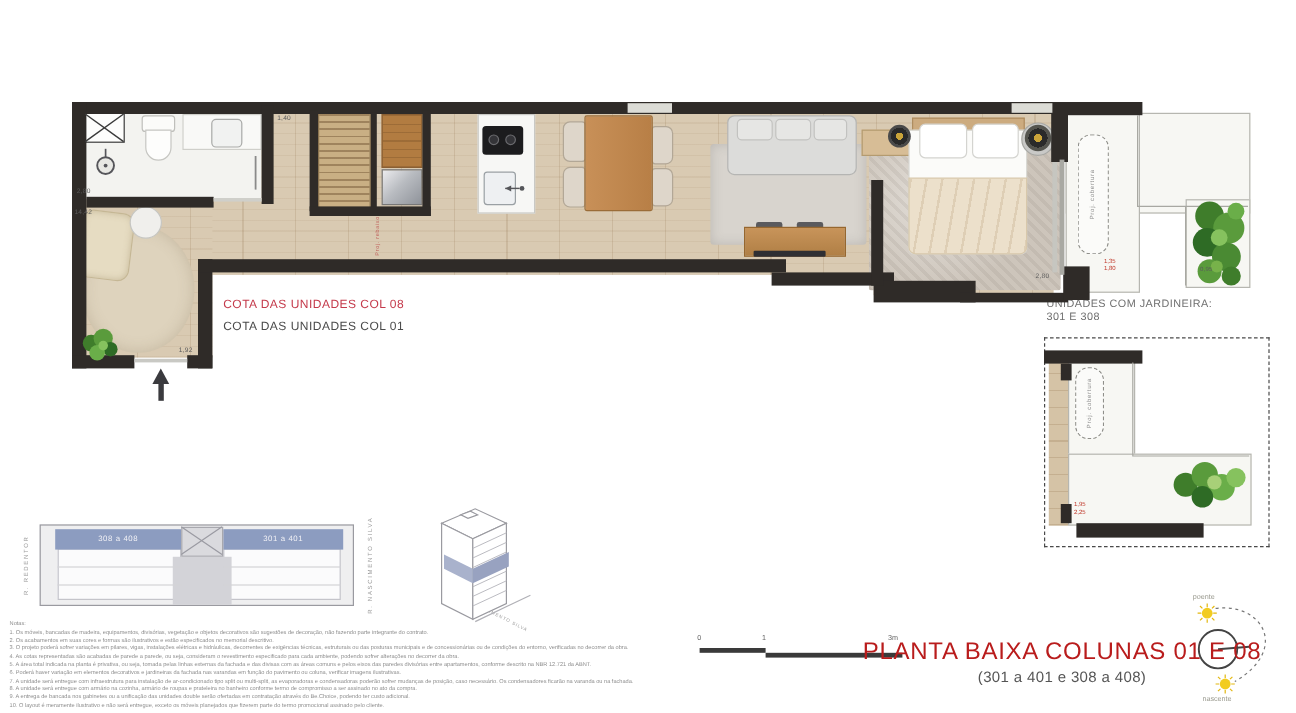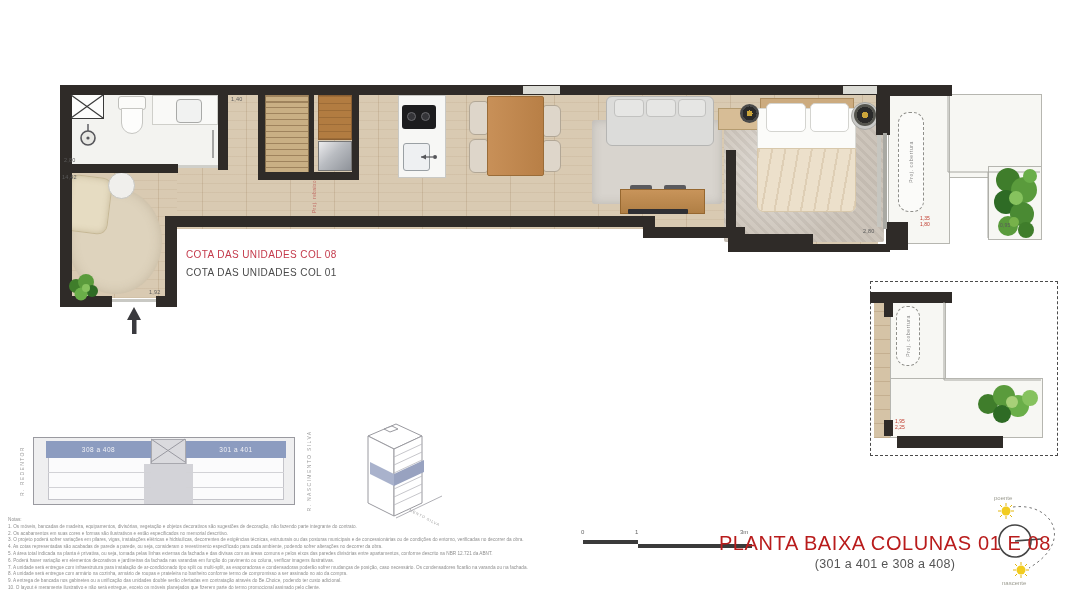--- a/index.html
+++ b/index.html
@@ -164,20 +164,24 @@
   <div class="abs dimred" style="left:920px;top:216px;">1,35</div>
   <div class="abs dimred" style="left:920px;top:222px;">1,80</div>
   <div class="abs dim" style="left:1000px;top:222px;font-size:5px;">0,95</div>
   <div class="abs dimred" style="left:895px;top:419px;">1,95</div>
   <div class="abs dimred" style="left:895px;top:425px;">2,25</div>
 
   <div class="abs" style="left:312px;top:180px;width:12px;height:44px;z-index:6;">
     <span class="vtext" style="font-size:4.5px;color:#c0655f;">Proj. rebaixo</span>
   </div>
 
+  <div class="abs unitlabel" style="left:872px;top:248px;">
+    <div>UNIDADES COM JARDINEIRA:</div>
+    <div>301 E 308</div>
+  </div>
 
   <div class="abs street" style="left:-8px;top:468px;transform:rotate(-90deg);transform-origin:center;width:60px;text-align:center;">R. REDENTOR</div>
   <div class="abs street" style="left:264px;top:468px;transform:rotate(-90deg);transform-origin:center;width:90px;text-align:center;">R. NASCIMENTO SILVA</div>
   <div class="abs street" style="left:390px;top:498px;transform:rotate(27deg);transform-origin:left top;font-size:3.8px;letter-spacing:.8px;">R. NASCIMENTO SILVA</div>
 
   <div class="abs notes" style="left:8px;top:517px;width:575px;">
     <div>Notas:</div>
     <div>1. Os móveis, bancadas de madeira, equipamentos, divisórias, vegetação e objetos decorativos são sugestões de decoração, não fazendo parte integrante do contrato.</div>
     <div>2. Os acabamentos em suas cores e formas são ilustrativos e estão especificados no memorial descritivo.</div>
     <div>3. O projeto poderá sofrer variações em pilares, vigas, instalações elétricas e hidráulicas, decorrentes de exigências técnicas, estruturais ou das posturas municipais e de concessionárias ou de condições do entorno, verificadas no decorrer da obra.</div>

